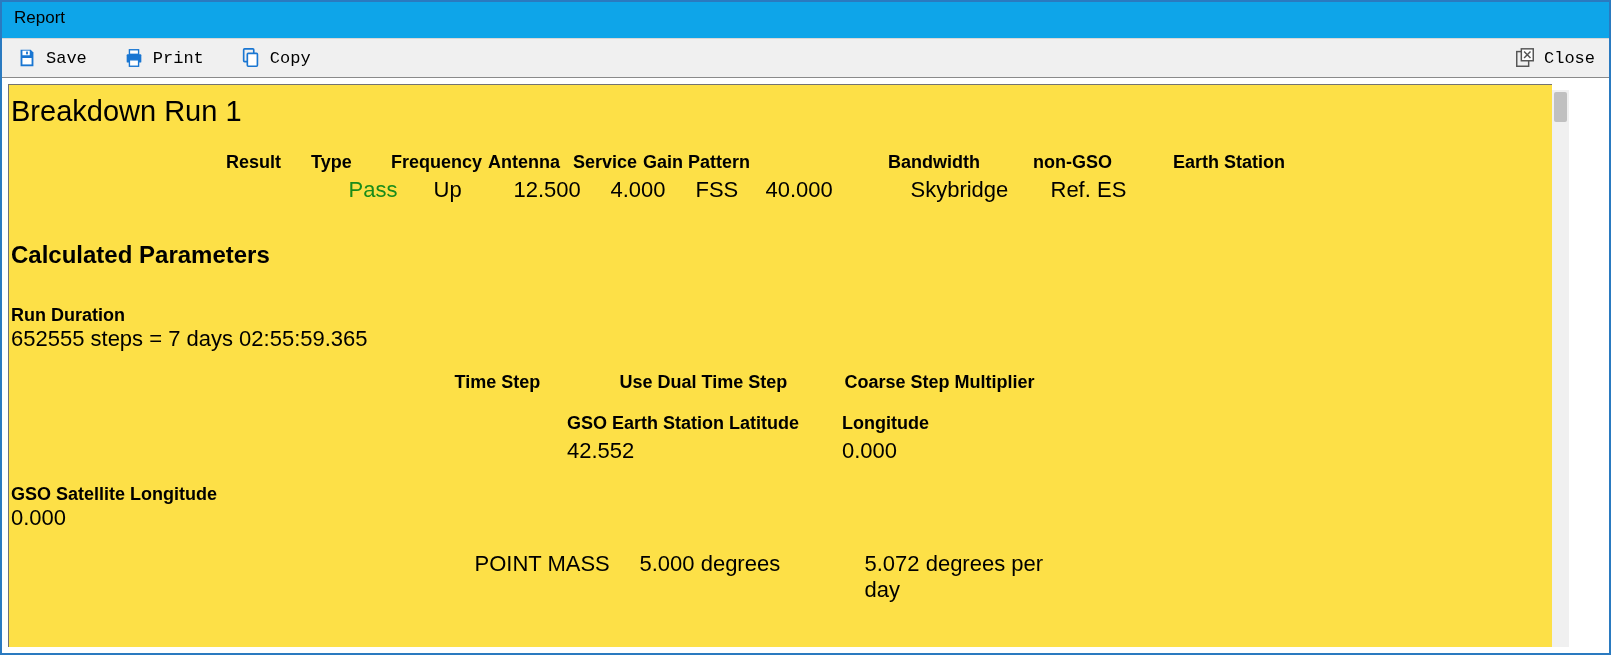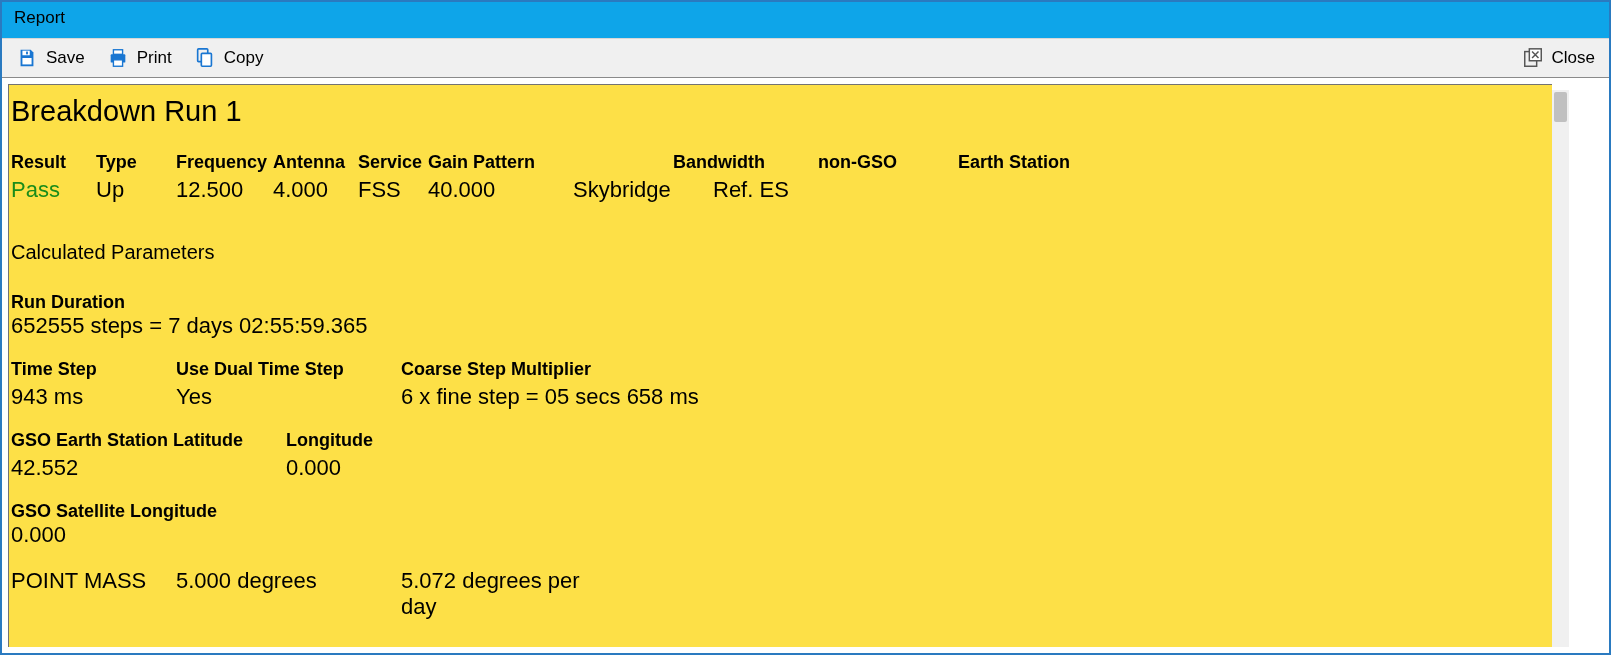--- a/index.html
+++ b/index.html
@@ -23,22 +23,23 @@
     padding: 6px 12px 10px 12px;
     font-size: 17px;
   }
   .toolbar {
     background: #f0f0f0;
     border-top: 1px solid #d7d7d7;
     border-bottom: 1px solid #8a8a8a;
     padding: 6px 10px;
     display: flex;
     align-items: center;
-    gap: 14px;
+    gap: 28px;
     font-size: 17px;
+    font-family: Liberation Mono, monospace;
   }
   .toolbar .spacer { flex: 1; }
   .tb-btn {
     display: inline-flex;
     align-items: center;
     gap: 8px;
     cursor: pointer;
     padding: 2px 4px;
     color: #000;
   }
@@ -51,22 +52,22 @@
     bottom: 6px;
     border-top: 1px solid #737373;
     border-left: 1px solid #737373;
     overflow: hidden;
     background: #fde047;
   }
   .content {
     padding: 8px 4px 20px 2px;
   }
   h1.run-title { font-size: 29px; font-weight: 400; margin: 2px 0 24px 0; }
-  h2.section { font-size: 20px; font-weight: 400; margin: 38px 0 28px 0; }
-  .row { display: flex; margin-bottom: 4px; }
+  h2.section { font-size: 24px; font-weight: 700; margin: 38px 0 36px 0; }
+  .row { display: flex; margin-bottom: 4px; justify-content: center; }
   .cell { display: inline-block; }
   .hdr { font-weight: 700; font-size: 18px; }
   .val { font-size: 22px; font-weight: 400; }
   .pass { color: #1a8c1a; }
   .blk { margin-bottom: 20px; }
   .scrollbar {
     position: absolute;
     right: 40px;
     top: 88px;
     bottom: 6px;
@@ -170,25 +171,20 @@
         <div class="hdr">Run Duration</div>
         <div class="val">652555 steps = 7 days 02:55:59.365</div>
       </div>
 
       <div class="blk">
         <div class="row">
           <span class="cell hdr" style="width:165px">Time Step</span>
           <span class="cell hdr" style="width:225px">Use Dual Time Step</span>
           <span class="cell hdr" style="width:260px">Coarse Step Multiplier</span>
         </div>
-        <div class="row">
-          <span class="cell val" style="width:165px">943 ms</span>
-          <span class="cell val" style="width:225px">Yes</span>
-          <span class="cell val" style="width:300px">6 x fine step = 05 secs 658 ms</span>
-        </div>
       </div>
 
       <div class="blk">
         <div class="row">
           <span class="cell hdr" style="width:275px">GSO Earth Station Latitude</span>
           <span class="cell hdr" style="width:150px">Longitude</span>
         </div>
         <div class="row">
           <span class="cell val" style="width:275px">42.552</span>
           <span class="cell val" style="width:150px">0.000</span>

